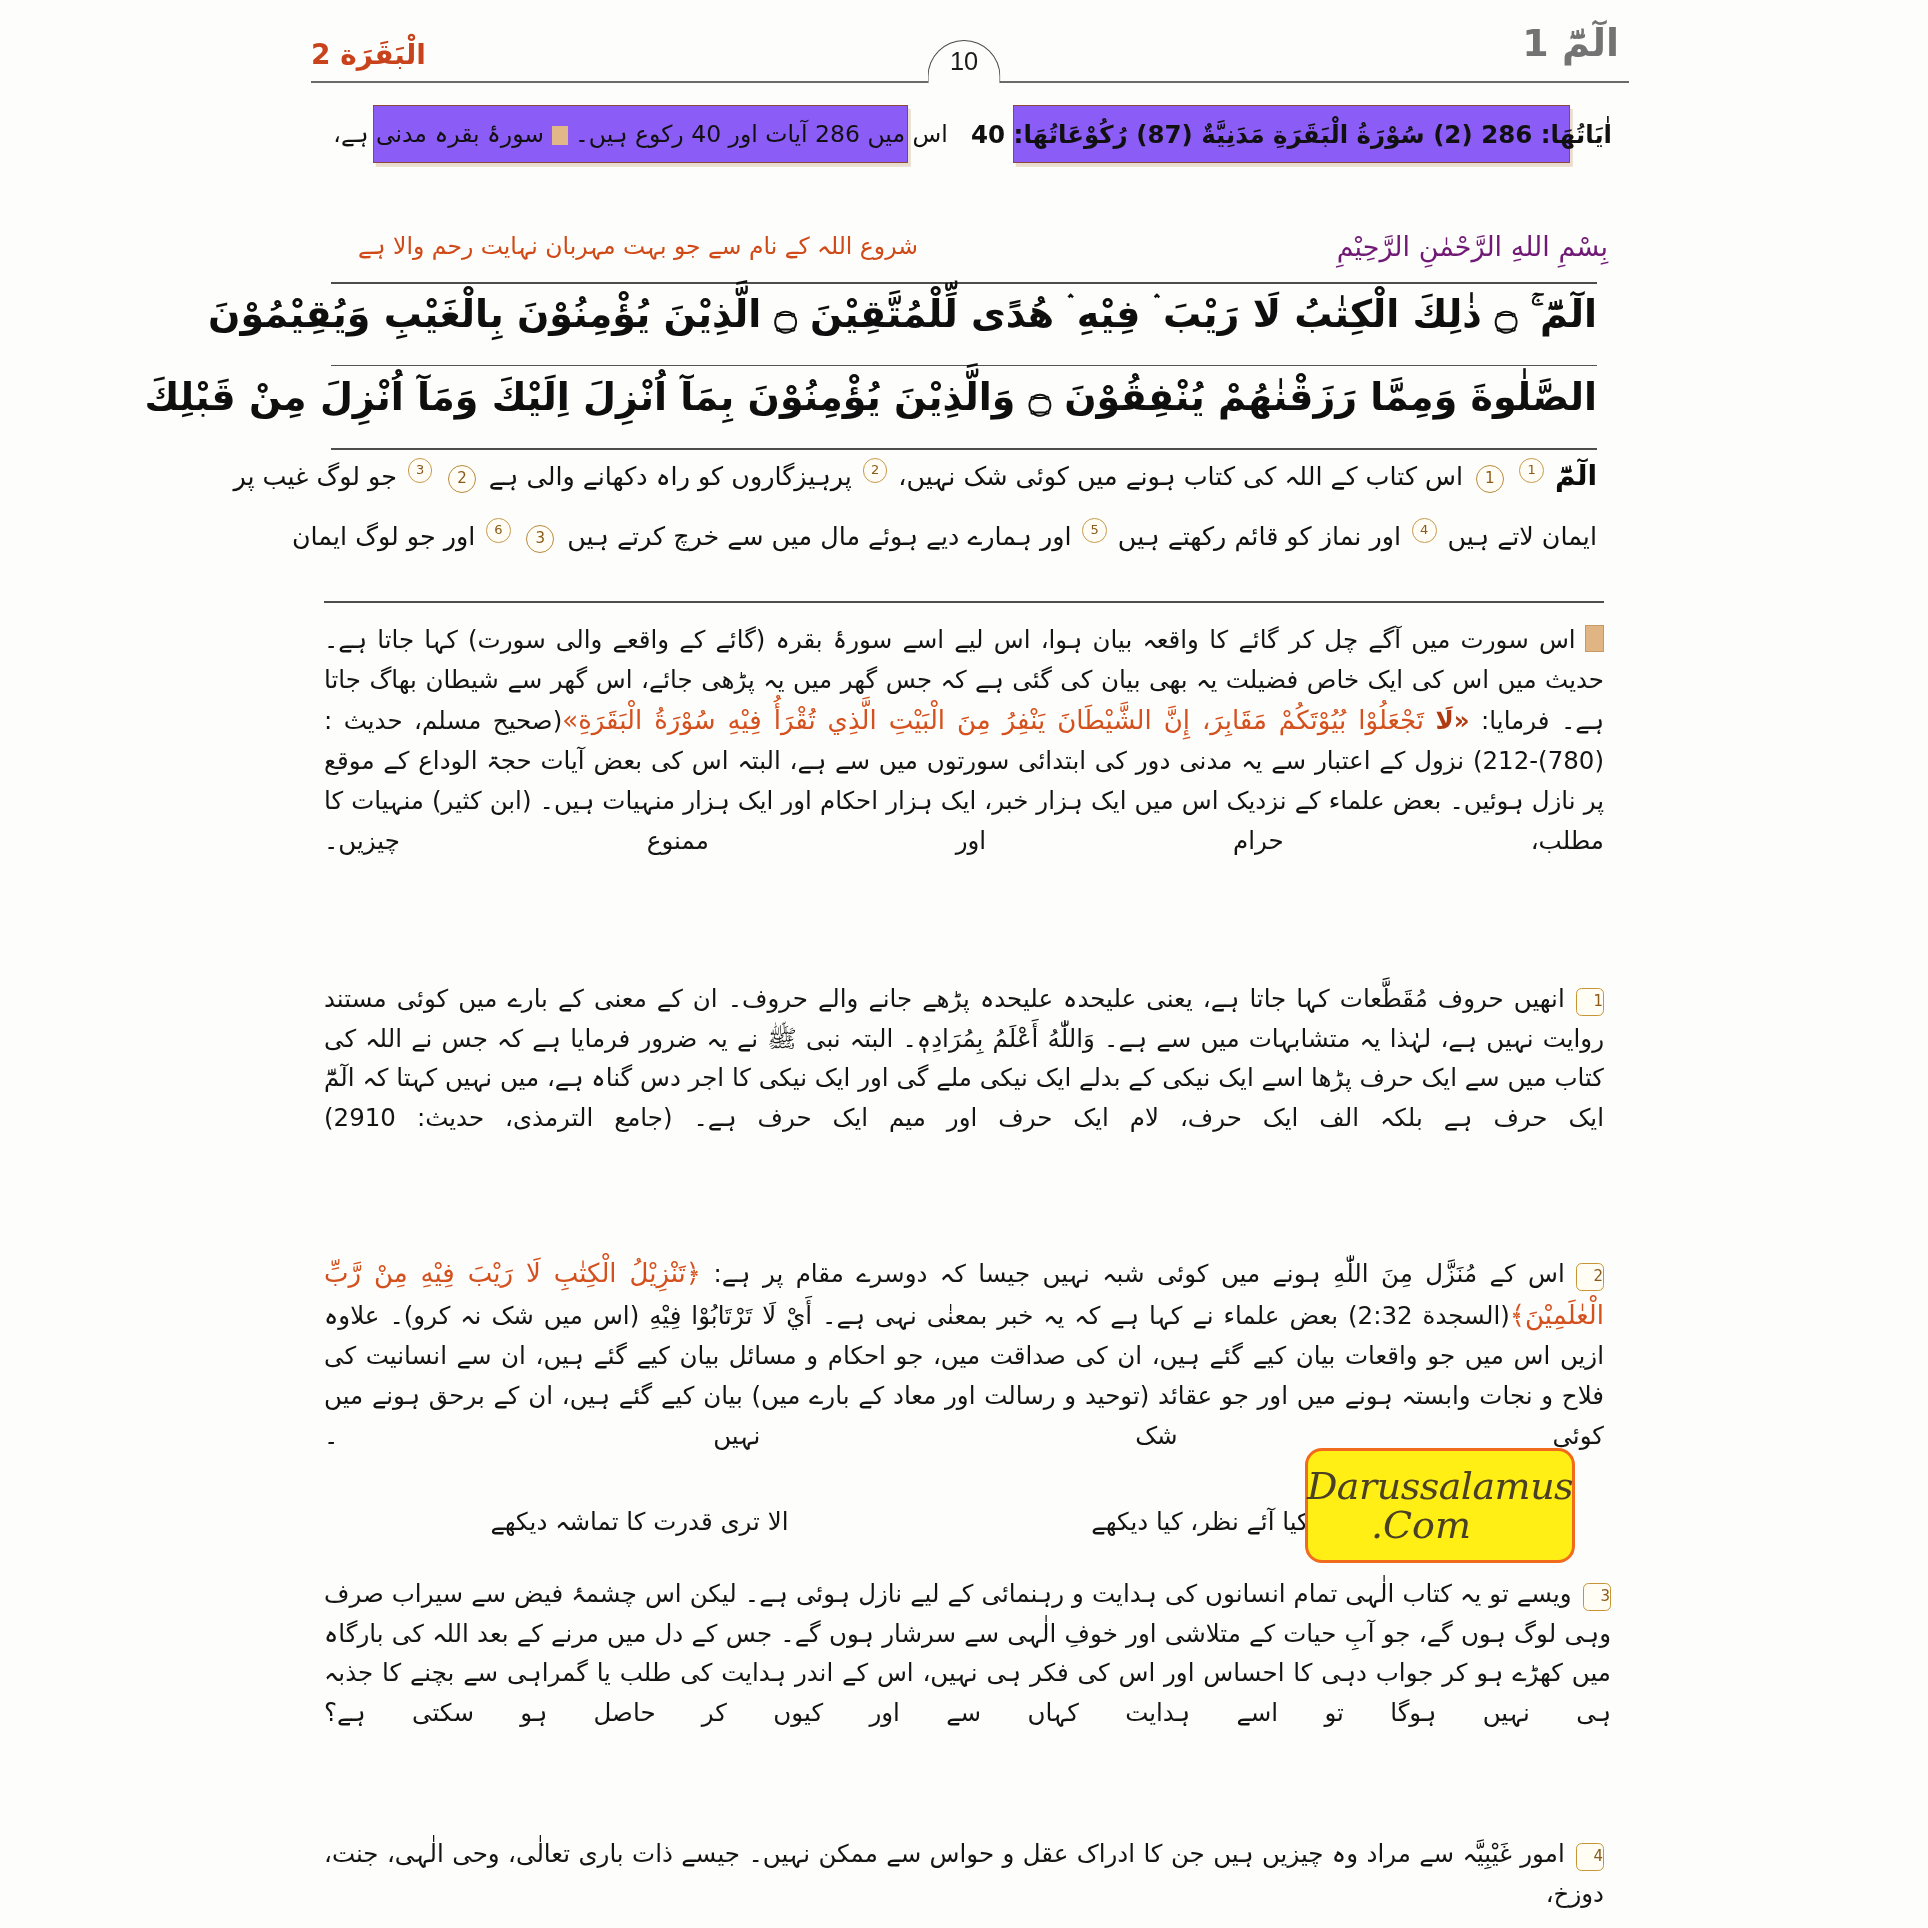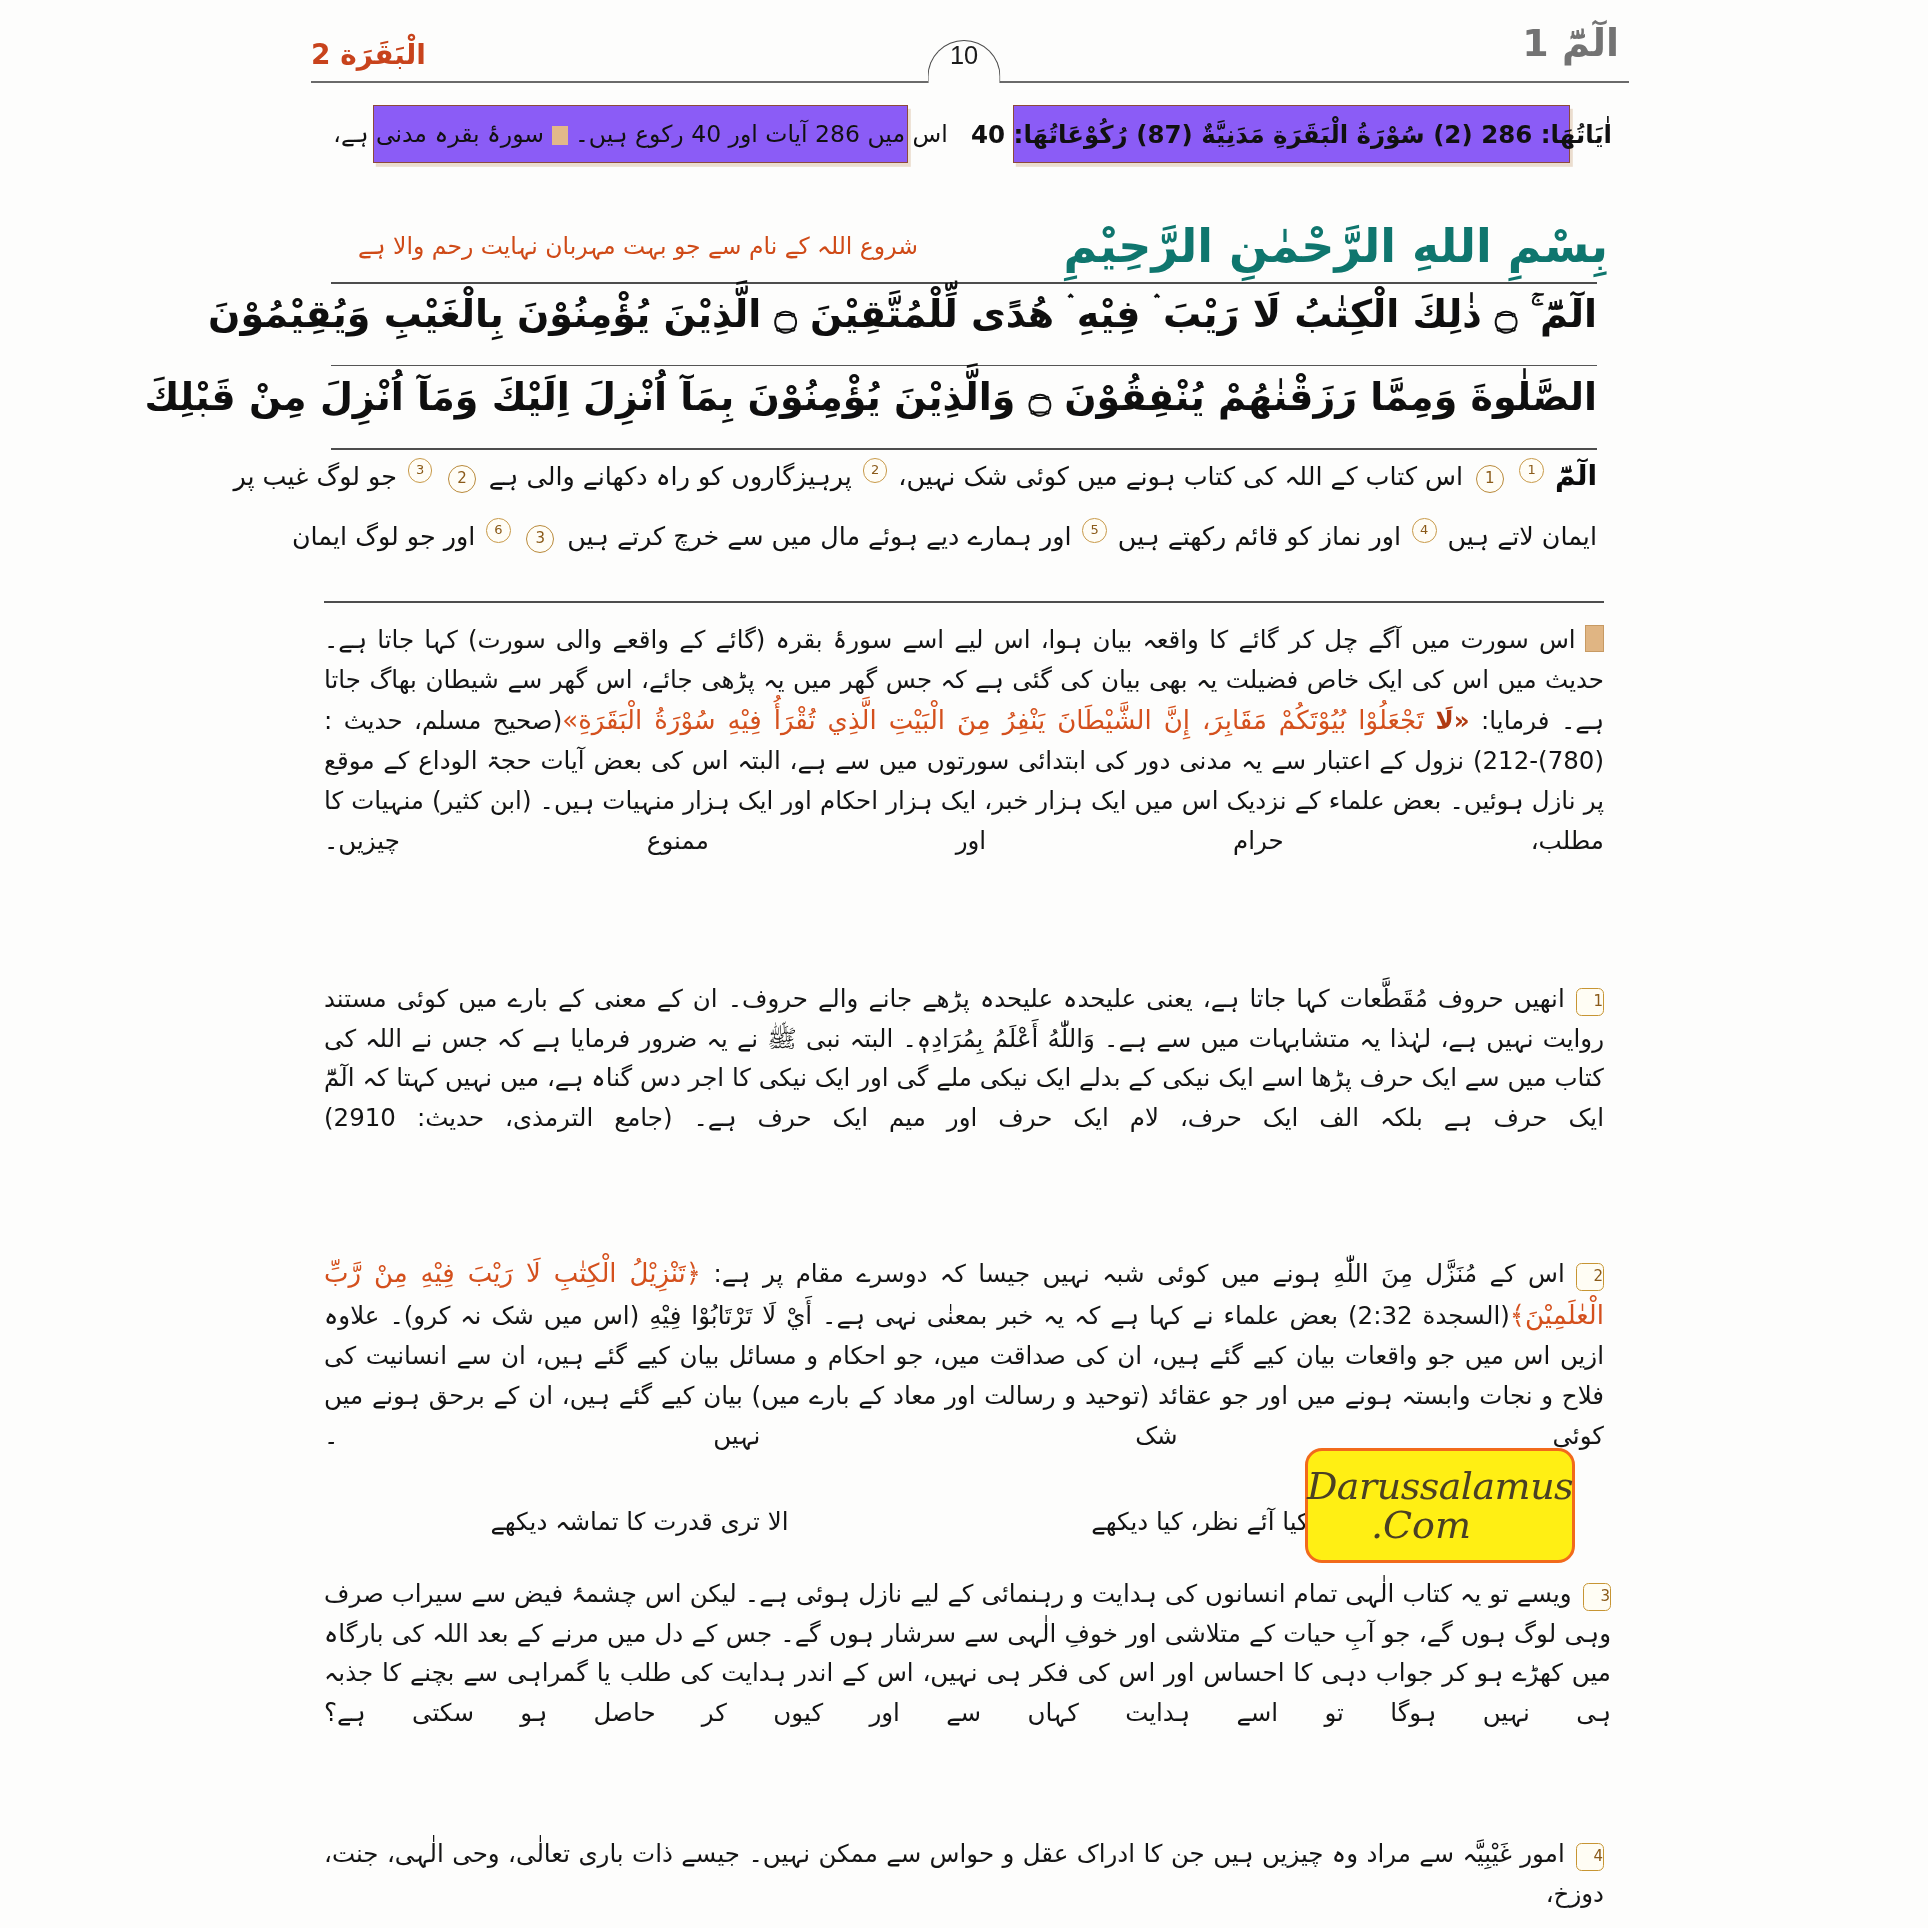--- a/index.html
+++ b/index.html
@@ -32,21 +32,21 @@
     position:absolute;left:0;top:21px;
     color:#c8431c;font-size:28px;font-weight:bold;
     direction:rtl;white-space:nowrap;
   }
   .page-num-tab{
     position:absolute;left:50%;top:40px;transform:translateX(-50%);
     width:73px;height:43px;
     border:1.9px solid #4a4a4a;border-bottom:none;
     border-radius:38px 38px 0 0;
     background:#fdfdfc;
-    display:flex;align-items:flex-start;justify-content:center;
+    display:flex;align-items:center;justify-content:center;
     padding-bottom:1.9px;box-sizing:border-box;
   }
   .page-num{font-size:25.4px;color:#1a1a1a;font-family:"Liberation Sans",sans-serif;}
 
   
   .infobox{
     position:absolute;top:105px;height:58px;
     border:1.9px solid #8d4a3a;
     background:#8b5cf6;
     box-shadow:2.8px 3.8px 0 rgba(200,160,120,.35);
@@ -64,21 +64,21 @@
   .swatch{
     display:inline-block;width:16px;height:19px;background:#e3b889;
     vertical-align:middle;margin:0 7.5px;
   }
 
   
   .bism-row{
     position:absolute;left:358px;right:320px;top:215px;height:62px;
     direction:rtl;display:flex;align-items:center;justify-content:space-between;
   }
-  .bism-ar{color:#0f766e;font-size:46px;font-weight:bold;white-space:nowrap;}
+  .bism-ar{color:#701a75;font-size:27px;font-weight:normal;white-space:nowrap;}
   .bism-ur{color:#cf4a17;font-size:23.5px;white-space:nowrap;}
 
   
   .rule{
     position:absolute;height:0;border-top:2.8px solid #4d4d4d;
   }
   .rule-thin{border-top:1.9px solid #555;}
   .ar-line{
     position:absolute;left:331px;right:331px;
     direction:rtl;text-align:center;white-space:nowrap;

